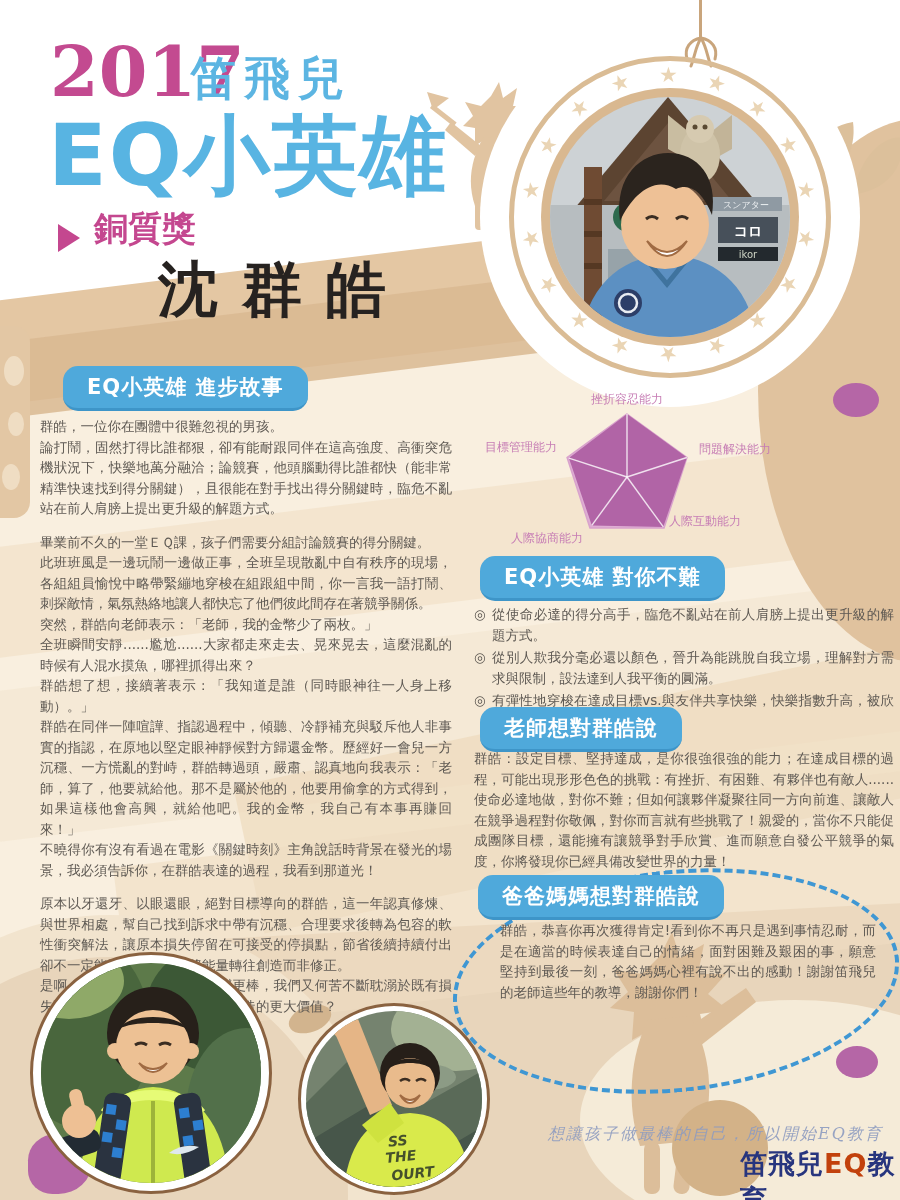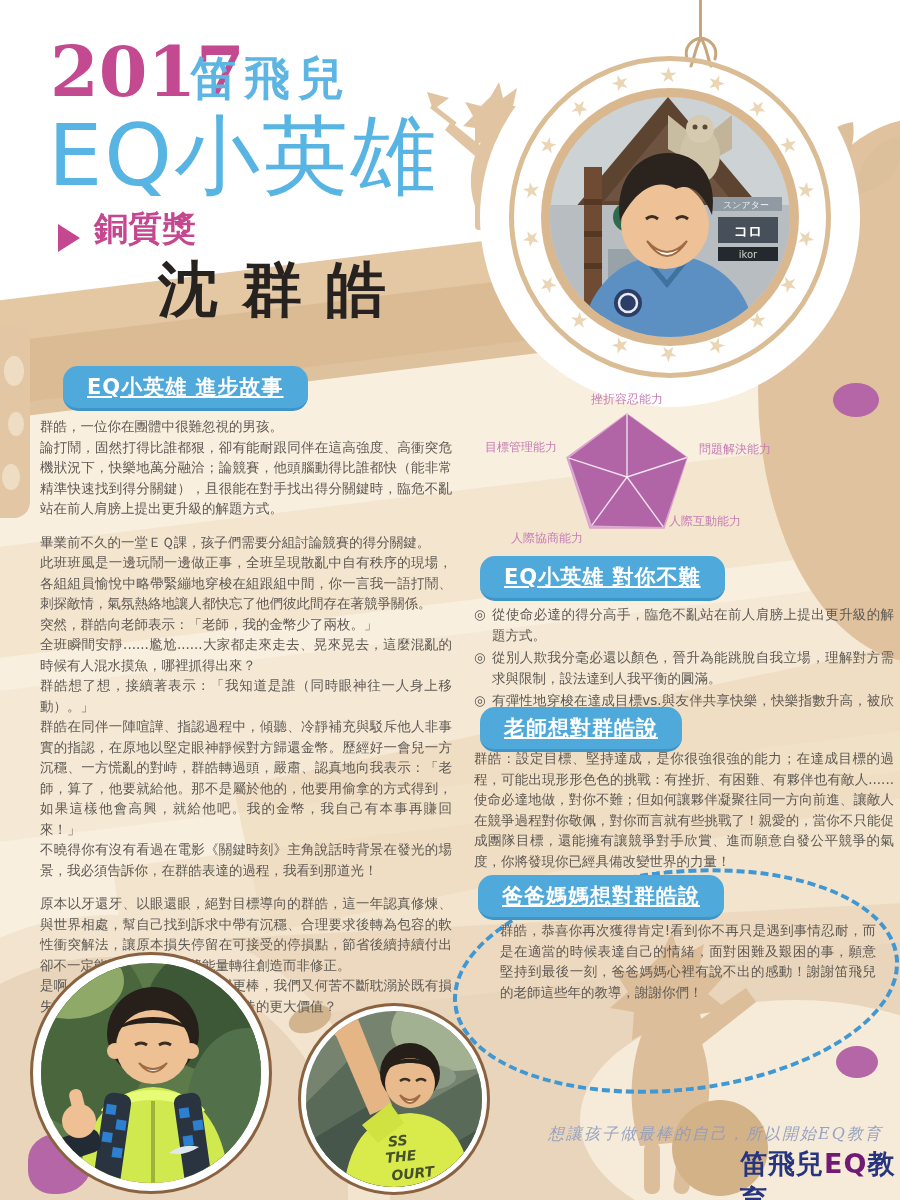--- a/index.html
+++ b/index.html
@@ -29,40 +29,40 @@
   .pf2{left:30px;top:952px;width:242px;height:242px;border:3px solid #8a6240;box-sizing:border-box;}
   .photo2{left:41px;top:963px;width:220px;height:220px;}
   .pf3{left:298px;top:1003px;width:192px;height:192px;border:3px solid #8a6240;box-sizing:border-box;}
   .photo3{left:306px;top:1011px;width:176px;height:176px;}
   .string{left:699px;top:0;width:3px;height:38px;background:#c9a57c;z-index:6;}
   .purple{background:#b566a6;border-radius:50%;z-index:4;}
   .dashed-oval{left:452px;top:870px;width:448px;height:222px;border:4px dashed #3f97d3;border-radius:50%;transform:rotate(-6deg);z-index:7;box-sizing:border-box;}
   
   .year{left:50px;top:30px;font-family:"DejaVu Serif","Liberation Serif",serif;font-size:70px;font-weight:bold;color:#c34a90;z-index:4;}
   .brand{left:190px;top:48px;font-size:46px;font-weight:bold;color:#5cb5e2;letter-spacing:8px;z-index:4;}
-  .big-title{left:48px;top:98px;font-size:86px;font-weight:400;color:#58b4e2;letter-spacing:2px;z-index:4;}
+  .big-title{left:48px;top:98px;font-size:86px;font-weight:700;color:#58b4e2;letter-spacing:2px;z-index:4;}
   .award{left:58px;top:206px;z-index:4;font-size:34px;font-weight:bold;color:#c4478f;display:flex;align-items:flex-end;}
   .tri{display:inline-block;width:0;height:0;border-left:22px solid #c4478f;border-top:14px solid transparent;border-bottom:14px solid transparent;margin-right:14px;}
   .kid-name{left:158px;top:250px;font-size:60px;font-weight:bold;color:#262220;letter-spacing:24px;z-index:4;}
   
   .pill{position:absolute;background:#4fa9db;color:#fff;font-weight:bold;font-size:21px;
-        padding:7px 24px;border-radius:15px;border-bottom:3px solid #3e95c8;letter-spacing:1px;z-index:9;text-decoration:underline;}
+        padding:7px 24px;border-radius:15px;border-bottom:3px solid #3e95c8;letter-spacing:1px;z-index:9;}
   
   .bodytext{color:#5e5953;font-size:13.5px;line-height:1.52;text-align:justify;z-index:6;}
   .para{margin:0 0 13px 0;white-space:pre-line;}
   .bullet{display:flex;margin-bottom:2px;}
   .bullet .glyph{flex:0 0 18px;}
   
   .radar-wrap{left:490px;top:385px;width:300px;height:175px;z-index:6;}
   .radar-label{position:absolute;font-size:12px;color:#c77eb5;white-space:nowrap;transform:translate(-50%,-50%);}
   
   .slogan{left:548px;top:1124px;font-family:"DejaVu Serif","Liberation Serif",serif;font-style:italic;
           font-size:16px;color:rgba(141,155,192,.9);letter-spacing:2px;z-index:9;}
   .logo{left:740px;top:1146px;font-size:27px;font-weight:bold;z-index:9;letter-spacing:1px;}
-  .logo .b{color:#27357e;} .logo .r{color:#701a75;}
+  .logo .b{color:#27357e;} .logo .r{color:#c2410c;}
   svg{display:block;}
 </style>
 </head>
 <body>
 
 <div class="page">
 
   <div class="abs bg-cream"></div>
   <div class="abs bg-bottom"></div>
   <div class="abs bg-bottom-fill"></div>

